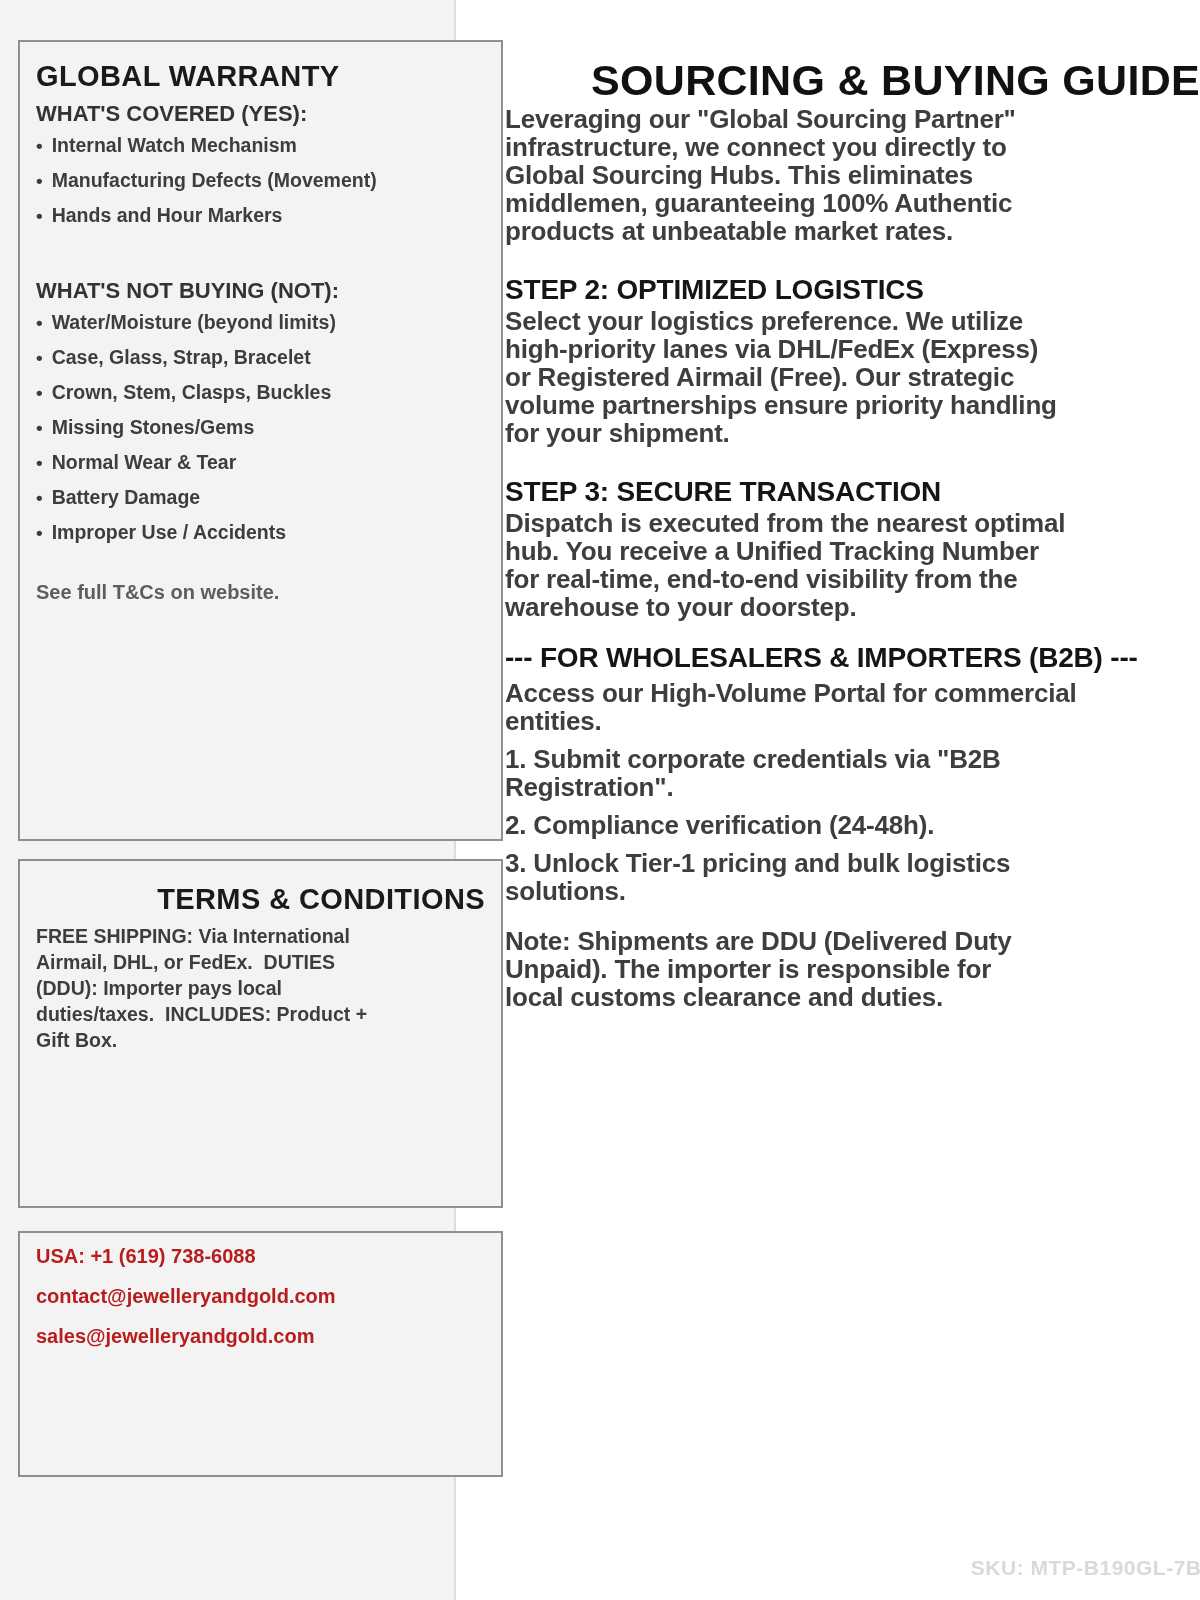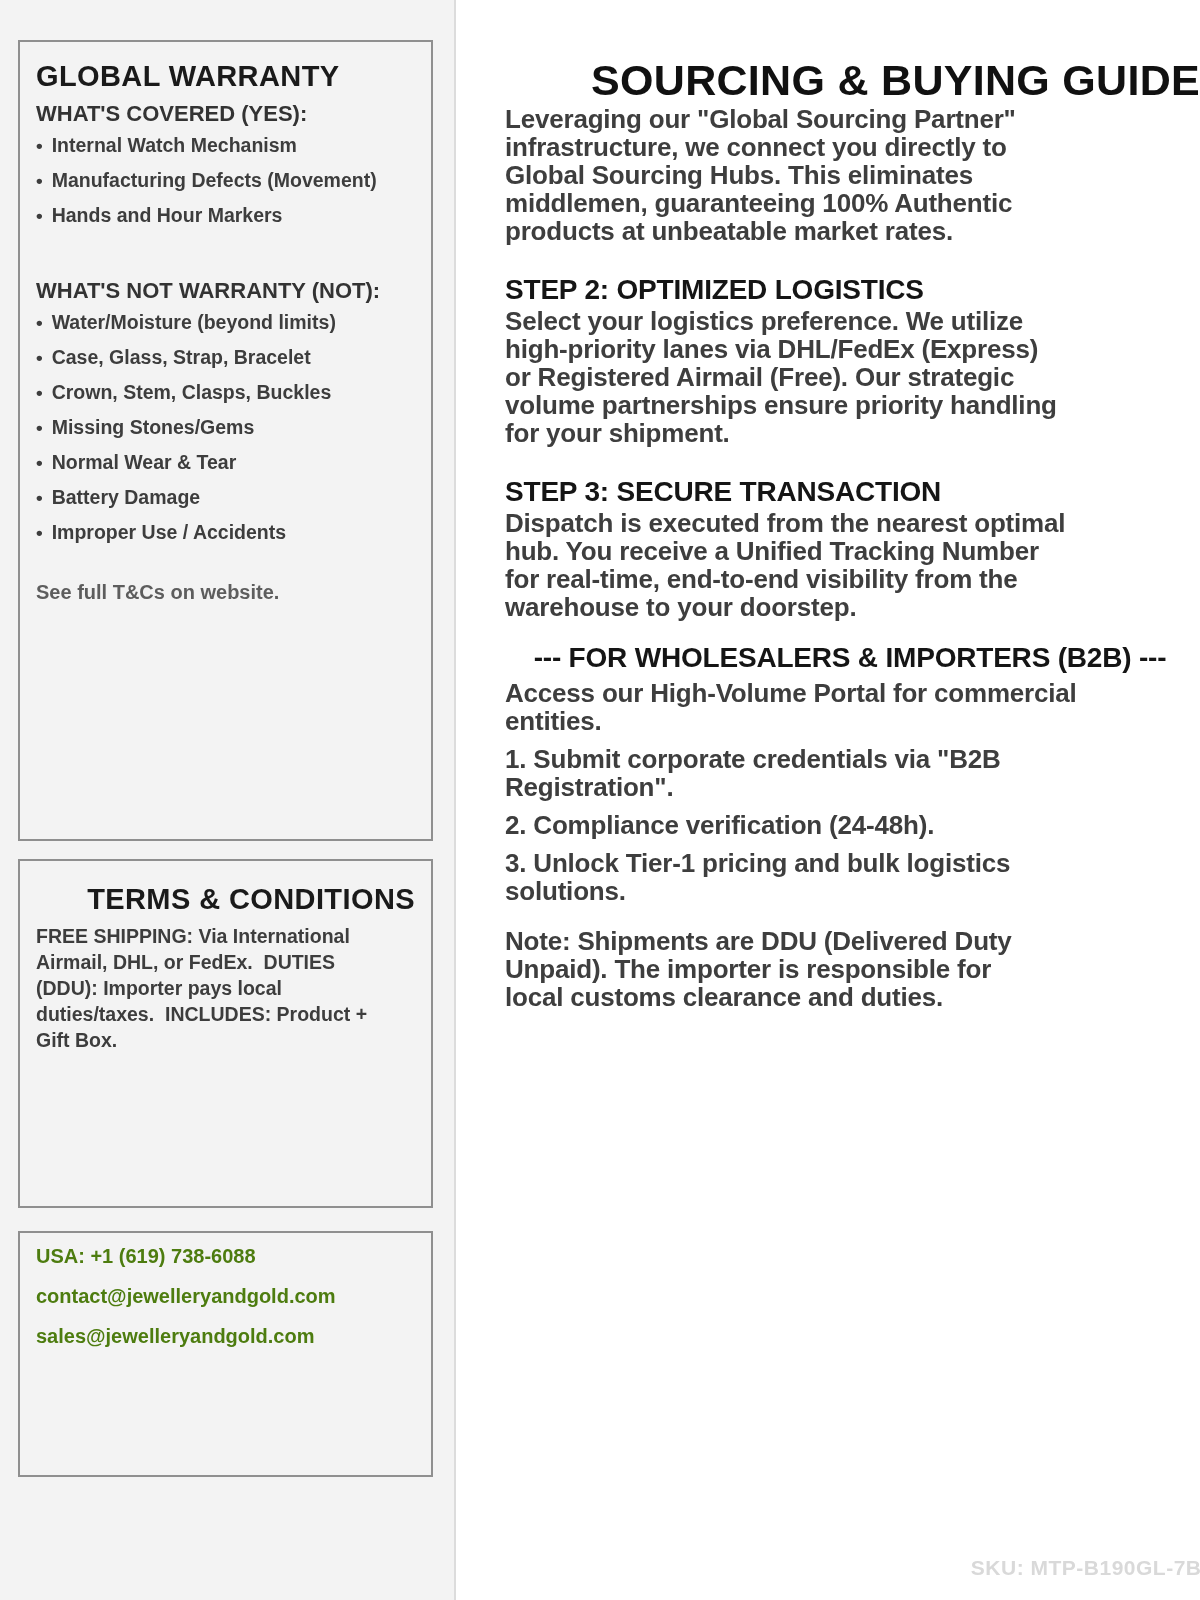--- a/index.html
+++ b/index.html
@@ -8,21 +8,21 @@
     background:#ffffff;
     font-family:"Liberation Sans", sans-serif;
     -webkit-font-smoothing:antialiased;
   }
   
   .sidebar{
     position:absolute;left:0;top:0;width:456px;height:1600px;
     background:#f3f3f3;border-right:2px solid #dcdcdc;box-sizing:border-box;
   }
   .panel{
-    position:absolute;left:18px;width:415px;
+    position:absolute;left:18px;width:485px;
     border:2px solid #8f8f8f;box-sizing:border-box;
     padding:0 16px;background:#f3f3f3;
   }
   .panel-warranty{top:40px;height:801px;}
   .panel-terms{top:859px;height:349px;}
   .panel-contact{top:1231px;height:246px;}
   .panel h1{
     margin:18px 0 0;font-size:29px;line-height:32px;font-weight:700;
     color:#1a1a1a;letter-spacing:0.4px;
   }
@@ -33,38 +33,38 @@
   .subhead.not-covered{margin-top:46px;}
   .bullet-list{margin:2px 0 0;}
   .bullet-row{display:flex;align-items:baseline;line-height:34px;}
   .bullet-row .dot{font-size:19px;color:#3d3d3d;margin-right:9px;font-weight:700;}
   .bullet-row .bullet-text{font-size:19.5px;font-weight:700;color:#3d3d3d;text-align:center;}
   .footnote{margin:30px 0 0;font-size:20px;line-height:24px;font-weight:700;color:#5d5d5d;}
   .terms-body{
     margin:8px 0 0;font-size:19.5px;line-height:26px;font-weight:700;
     color:#3d3d3d;white-space:pre-line;
   }
-  .contact-line{margin:14px 0 0;font-size:20px;line-height:26px;font-weight:700;color:#4d7c0f;}
+  .contact-line{margin:14px 0 0;font-size:20px;line-height:26px;font-weight:700;color:#b91c1c;}
   .contact-line.first{margin-top:10px;}
   
   .main{position:absolute;left:458px;top:0;width:742px;height:1600px;}
   .main-title{
     margin:55px 0 0;text-align:right;font-size:43px;line-height:50px;
     font-weight:700;color:#111111;letter-spacing:0.3px;
   }
   .content{margin-left:47px;width:690px;}
   .step h2, .b2b h2{
     margin:28px 0 0;font-size:28px;line-height:34px;font-weight:700;
     color:#151515;letter-spacing:-0.2px;
   }
   .step p, .b2b p{
     margin:0;font-size:26px;line-height:28px;font-weight:700;
     color:#3e3e3e;white-space:pre-line;letter-spacing:-0.2px;
   }
-  .b2b h2{margin-top:20px;text-align:center;}
+  .b2b h2{margin-top:20px;}
   .b2b .intro{margin-top:4px;}
   .b2b .b2b-step{margin-top:10px;}
   .b2b .note{margin-top:22px;}
   .sku{
     position:absolute;top:1556px;right:-16px;white-space:nowrap;
     font-size:21px;font-weight:700;color:#d9d9d9;letter-spacing:0.5px;
   }
 </style>
 </head>
 <body>
@@ -84,21 +84,21 @@
         <div class="bullet-row">
           <span class="dot">•</span>
           <span class="bullet-text">Manufacturing Defects (Movement)</span>
         </div>
 
         <div class="bullet-row">
           <span class="dot">•</span>
           <span class="bullet-text">Hands and Hour Markers</span>
         </div>
       </div>
-    <div class="subhead not-covered">WHAT'S NOT WARRANTY (NOT):</div>
+    <div class="subhead not-covered">WHAT'S NOT BUYING (NOT):</div>
     <div class="bullet-list">
 
         <div class="bullet-row">
           <span class="dot">•</span>
           <span class="bullet-text">Water/Moisture (beyond limits)</span>
         </div>
 
         <div class="bullet-row">
           <span class="dot">•</span>
           <span class="bullet-text">Case, Glass, Strap, Bracelet</span>

